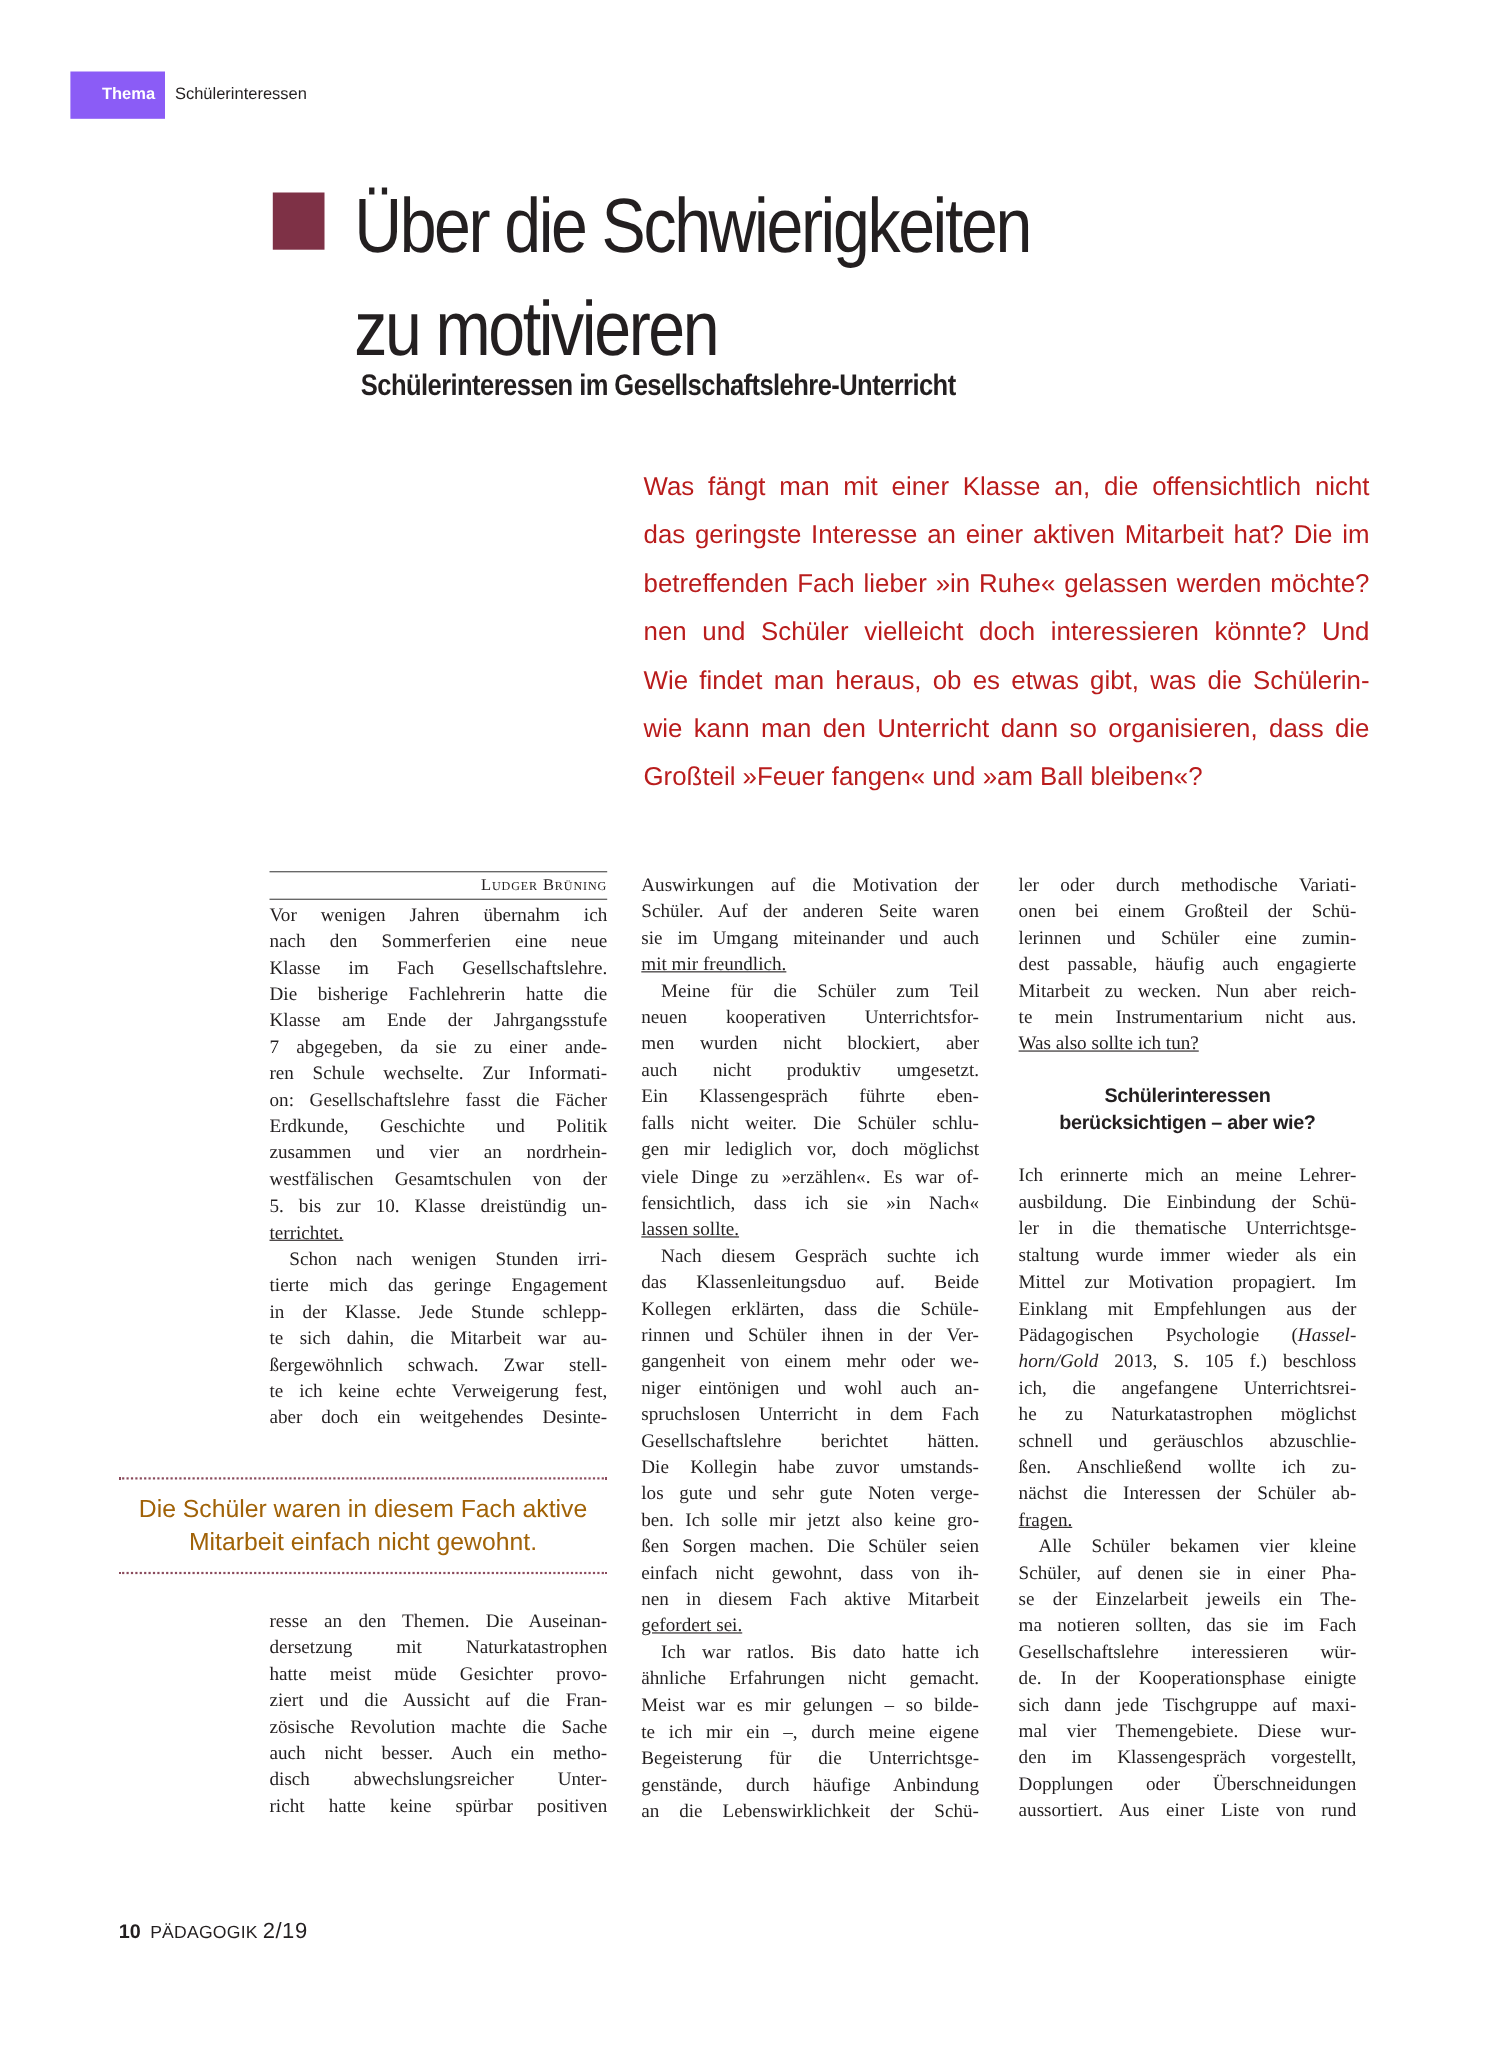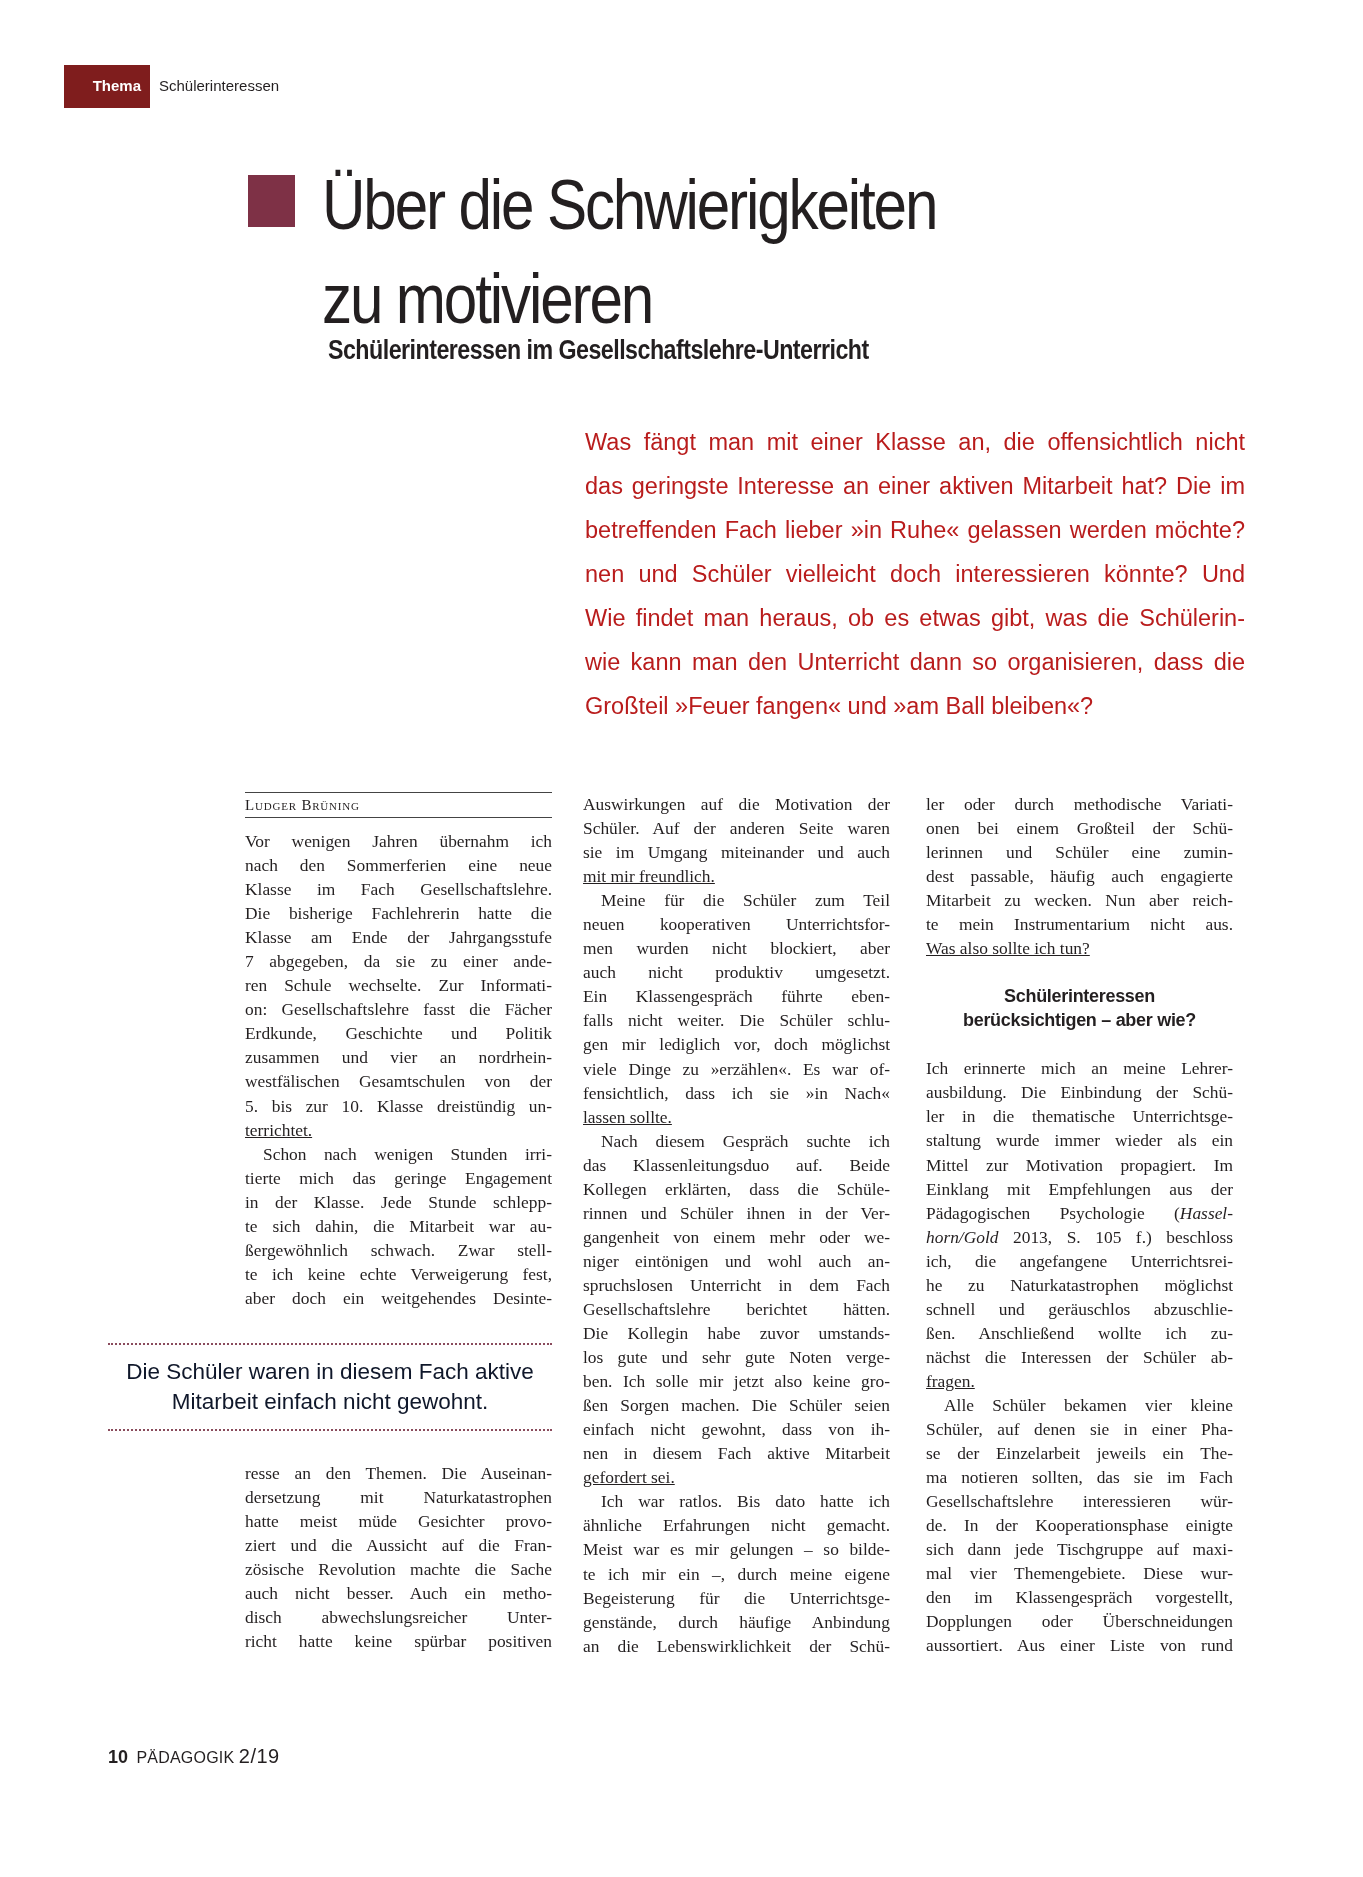--- a/index.html
+++ b/index.html
@@ -1,42 +1,42 @@
 <!DOCTYPE html>
 <html><head>
 <meta charset="utf-8">
 <style>
   html, body { margin: 0; padding: 0; background: #ffffff; }
   body { width: 1363px; height: 1877px; position: relative; overflow: hidden; color: #231f20; }
   .sans { font-family: "Liberation Sans", "DejaVu Sans", sans-serif; }
   .serif { font-family: "Liberation Serif", "DejaVu Serif", serif; }
 
-  .tag-box { position: absolute; left: 64px; top: 65px; width: 86px; height: 43px; background: #7f1d1d; }
+  .tag-box { position: absolute; left: 64px; top: 65px; width: 86px; height: 43px; background: #8b5cf6; }
   .tag-box span { position: absolute; right: 9px; top: 12px; color: #fff; font-weight: bold; font-size: 15px; }
   .tag-label { position: absolute; left: 159px; top: 77px; font-size: 15px; color: #231f20; }
 
   .title-square { position: absolute; left: 248px; top: 175px; width: 47px; height: 52px; background: #7e3146; }
   .title { position: absolute; left: 322px; top: 158px; margin: 0; font-size: 70px; line-height: 94px; font-weight: normal; letter-spacing: -2.5px; transform: scaleX(0.86); transform-origin: left top; white-space: nowrap; color: #231f20; }
   .subtitle { position: absolute; left: 328px; top: 335px; margin: 0; font-size: 27px; font-weight: bold; letter-spacing: -0.6px; transform: scaleX(0.86); transform-origin: left top; white-space: nowrap; color: #231f20; }
 
   .lede { position: absolute; left: 585px; top: 420px; width: 660px; margin: 0; font-size: 23.5px; line-height: 44px; color: #b91c1c; text-align: justify; }
   .lede-line { display: block; text-align: justify; text-align-last: justify; white-space: nowrap; }
   .lede-line.last { text-align-last: left; }
 
   .col { position: absolute; width: 307px; font-size: 17.4px; line-height: 24.05px; }
   .col1 { left: 245px; top: 792px; }
   .col2 { left: 583px; top: 792px; }
   .col3 { left: 926px; top: 792px; }
   .line { display: block; white-space: nowrap; text-align: justify; text-align-last: justify; overflow: visible; }
   .line.last { text-align-last: left; text-decoration: underline; }
   .line.indent { padding-left: 18px; }
 
-  .author { border-top: 1.3px solid #444; border-bottom: 1.3px solid #444; height: 24px; margin-bottom: 11px; text-align: left; font-size: 15px; line-height: 24px; font-variant: small-caps; letter-spacing: 0.8px; }
-
-  .pullquote { position: absolute; left: 108px; top: 1343px; width: 444px; border-top: 2px dotted #8a4b5c; border-bottom: 2px dotted #8a4b5c; padding: 12px 0 12px; text-align: center; color: #0f172a; font-size: 22.5px; line-height: 30px; }
+  .author { border-top: 1.3px solid #444; border-bottom: 1.3px solid #444; height: 24px; margin-bottom: 1px; text-align: right; font-size: 15px; line-height: 24px; font-variant: small-caps; letter-spacing: 0.8px; }
+
+  .pullquote { position: absolute; left: 108px; top: 1343px; width: 444px; border-top: 2px dotted #8a4b5c; border-bottom: 2px dotted #8a4b5c; padding: 12px 0 12px; text-align: center; color: #a16207; font-size: 22.5px; line-height: 30px; }
   .pullquote span { display: block; white-space: nowrap; }
   .col1b { left: 245px; top: 1461px; }
 
   .subhead { display: block; text-align: center; font-weight: bold; font-size: 18px; line-height: 24px; margin: 24px 0 24px; letter-spacing: -0.3px; }
 
   .folio { position: absolute; left: 108px; top: 1745px; font-size: 16px; color: #231f20; }
   .folio b { font-size: 18px; margin-right: 4px; }
   .folio .mag { letter-spacing: 0.2px; }
   .folio .issue { font-size: 20px; letter-spacing: 0.5px; }
   em { font-style: italic; }

